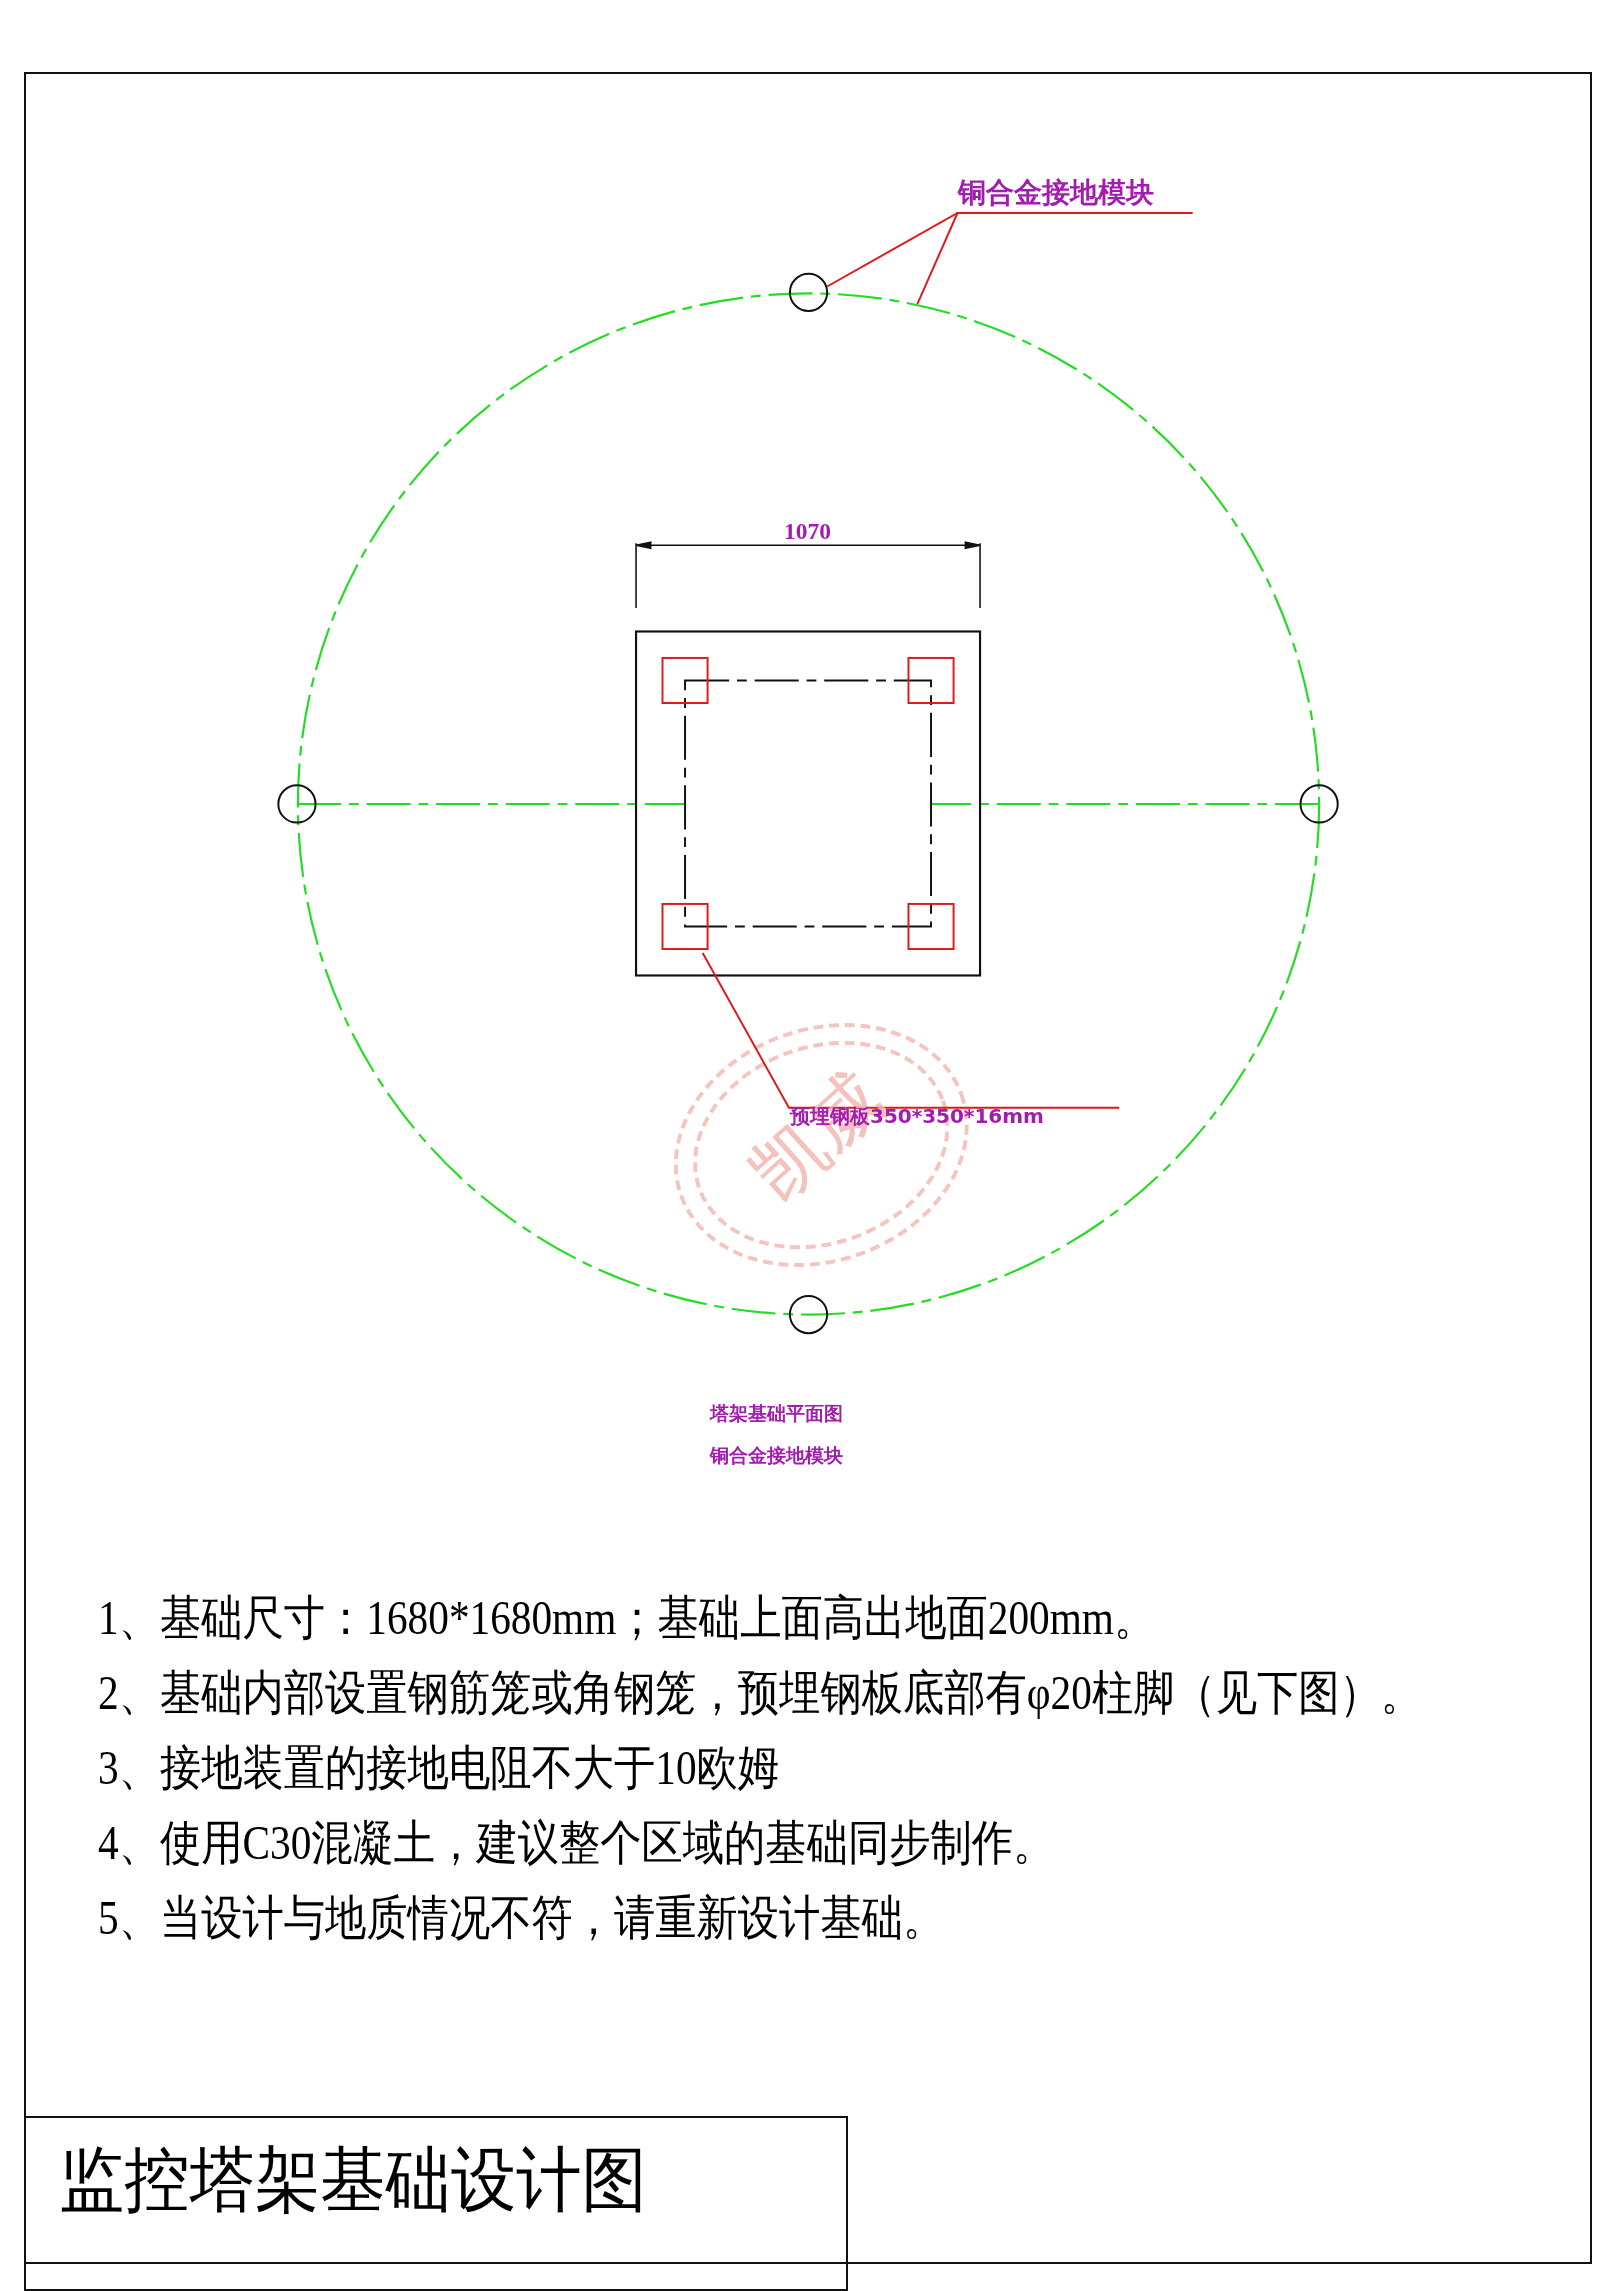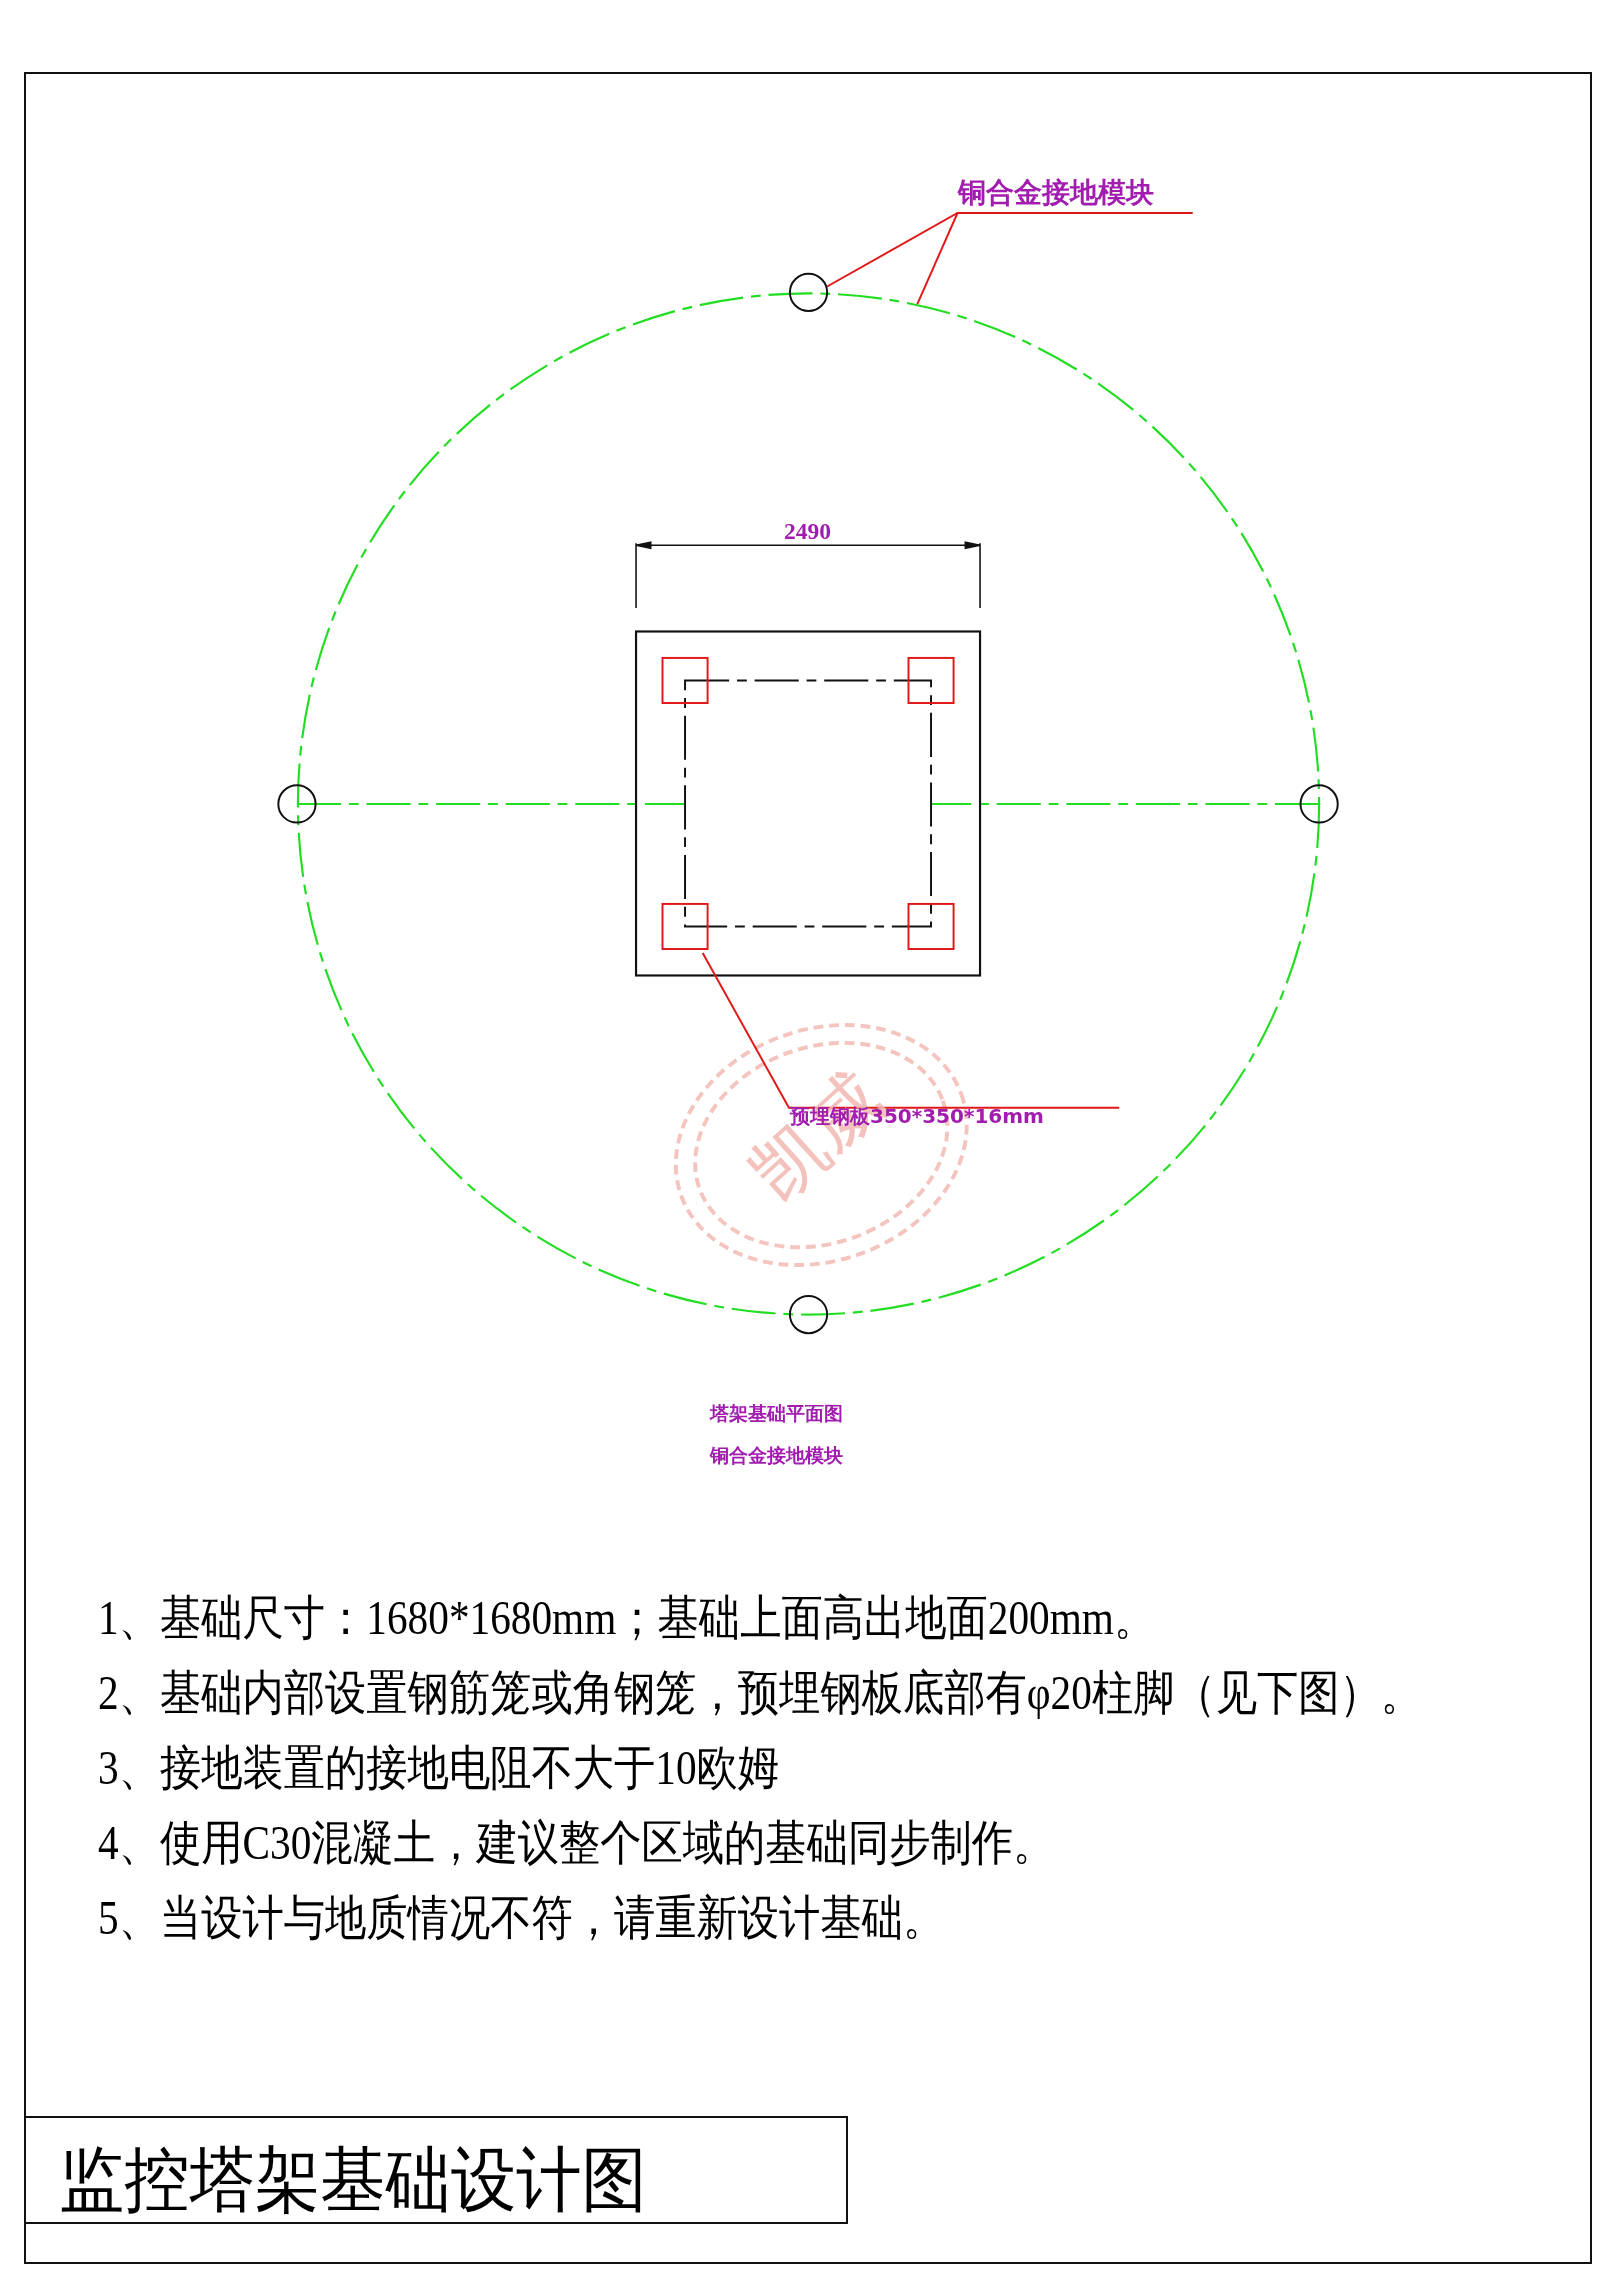--- a/index.html
+++ b/index.html
@@ -7,21 +7,21 @@
          font-family: "DejaVu Serif", "Liberation Serif", serif; color: #000; }
   .sheet-border { position: absolute; left: 23.5px; top: 72px; width: 1568px; height: 2192px;
                   border: 2px solid #111; box-sizing: border-box; }
   svg.drawing { position: absolute; left: 0; top: 0; }
   .label { position: absolute; white-space: nowrap; color: #a21caf; }
   .callout { font-size: 28px; font-weight: bold; font-family: "DejaVu Sans", "Liberation Sans", sans-serif; letter-spacing: 0px; }
   .dim-text { font-size: 23.5px; font-family: "Liberation Serif", serif; font-weight: bold; }
   .caption { font-size: 19px; font-weight: bold; font-family: "DejaVu Sans", "Liberation Sans", sans-serif; line-height: 42px; }
   .notes { position: absolute; left: 98px; top: 1580px; font-family: "Liberation Serif", "DejaVu Serif", serif; font-size: 48px; line-height: 75px; transform: scaleX(0.86); transform-origin: left top; }
   .notes .note { white-space: nowrap; }
-  .title-block { position: absolute; left: 23.5px; top: 2116px; width: 824px; height: 108px;
+  .title-block { position: absolute; left: 23.5px; top: 2116px; width: 824px; height: 175px;
                  border: 2px solid #111; border-bottom-width: 2.9px; box-sizing: border-box; }
   .title-text { position: absolute; left: 33px; top: 19.6px; font-size: 71px; line-height: 84px;
                 font-family: "Liberation Serif", "DejaVu Serif", serif; transform: scaleX(0.92); transform-origin: left top; white-space: nowrap; }
   .watermark { position: absolute; left: 745px; top: 1088px; font-size: 73px; color: #f2b8b2;
                font-family: "DejaVu Sans", sans-serif; transform: rotate(-42deg); transform-origin: center; opacity: 0.85; }
 </style>
 </head>
 <body>
 
 <div class="sheet-border"></div>
@@ -68,21 +68,21 @@
     <polyline points="844,292 977,217 1217,217"></polyline>
     <line x1="977" y1="217" x2="936" y2="310"></line>
     <polyline points="717,972 805,1130 1142,1130"></polyline>
   </g>
 </svg>
 
 <div class="watermark">凯威</div>
 
 <div class="label callout" style="left:958px; top:174px;">铜合金接地模块</div>
 
-<div class="label dim-text" style="left:784px; top:518px;">2490</div>
+<div class="label dim-text" style="left:784px; top:518px;">1070</div>
 
 <div class="label callout" style="left:790px; top:1103px; font-size:20px;">预埋钢板350*350*16mm</div>
 
 <div class="label caption" style="left:710px; top:1392px;">
   <div>塔架基础平面图</div>
   <div>铜合金接地模块</div>
 </div>
 
 <div class="notes">
   <div class="note">1、基础尺寸：1680*1680mm；基础上面高出地面200mm。</div>

